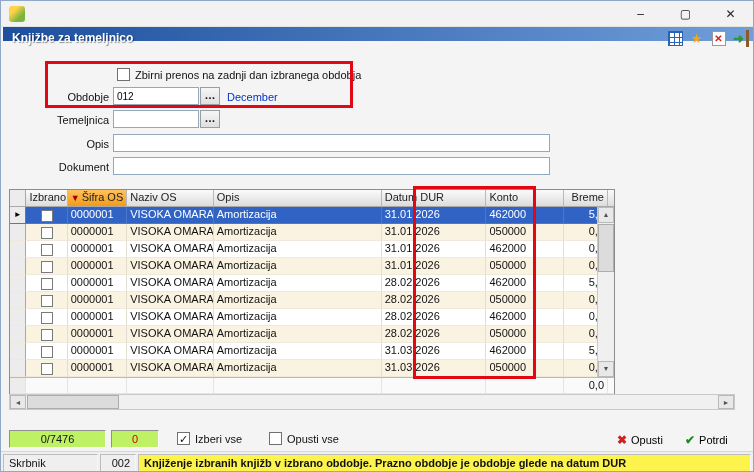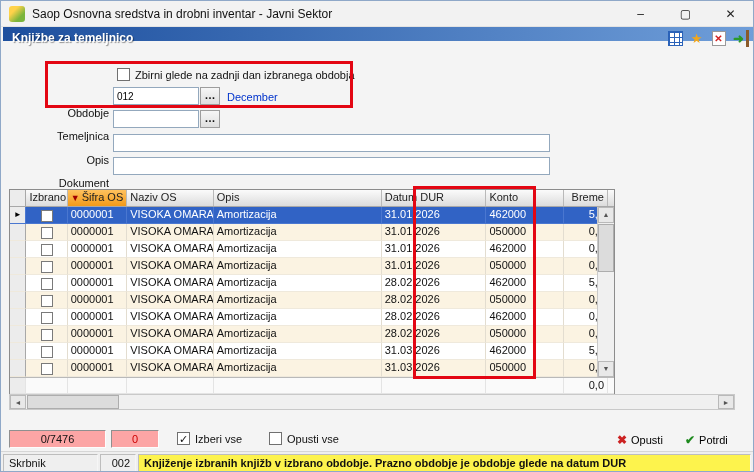--- a/index.html
+++ b/index.html
@@ -25,21 +25,21 @@
   .hdricons { position:absolute; right:6px; top:3px; display:flex; gap:5px; align-items:center; }
   .hicon { width:17px; height:17px; display:flex; align-items:center; justify-content:center; font-size:13px; }
   .grid-ic { width:15px; height:15px; background:#fff;
     background-image:linear-gradient(#2a62b8 1px, transparent 1px),linear-gradient(90deg,#2a62b8 1px, transparent 1px);
     background-size:5px 5px; border:1px solid #2a62b8; }
   .star-ic { color:#f2a71b; }
   .docx-ic { width:14px; height:15px; background:#fff; border:1px solid #9a9a9a; color:#d22020;
     font-size:10px; font-weight:bold; display:flex; align-items:center; justify-content:center; }
   .exit-ic { color:#2a9a2a; font-weight:bold; border-right:3px solid #8a5a2a; padding-right:1px; }
   
-  .flabel { position:absolute; left:0; width:108px; text-align:right; white-space:nowrap;margin-top:16px; }
+  .flabel { position:absolute; left:0; width:108px; text-align:right; white-space:nowrap; }
   .tinput { position:absolute; height:18px; border:1px solid #93a8bd; background:#fff;
     font-family:"Liberation Sans",sans-serif; font-size:10px; padding:0 3px; }
   .dots { position:absolute; width:20px; height:18px; background:linear-gradient(#f6f6f6,#dfdfdf);
     border:1px solid #9d9d9d; text-align:center; line-height:14px; font-weight:bold; cursor:default; }
   .cbx { position:absolute; width:13px; height:13px; border:1px solid #707070; background:#fff;
     text-align:center; line-height:12px; font-size:11px; }
   .monthtxt { position:absolute; color:var(--link_blue,#0033cc); }
   .redbox { position:absolute; border:3px solid var(--annotation_red,#e30613); pointer-events:none; z-index:50; }
   
   .grid { position:absolute; left:8px; top:188px; width:606px; border:1px solid #8c8c8c; background:#fff; }
@@ -68,21 +68,21 @@
   .sbtn { height:16px; width:100%; background:#e8e8e8; border:1px solid #b9b9b9; font-size:7px;
     color:#555; text-align:center; line-height:14px; }
   .vthumb { position:absolute; top:17px; left:0; width:100%; height:48px; background:#dcdcdc; border:1px solid #adadad; }
   .vdown { position:absolute; bottom:0; left:0; }
   .hscroll { position:absolute; left:8px; top:393px; width:726px; height:16px; background:#f0f0f0; border:1px solid #c9c9c9; }
   .hbtn { position:absolute; top:0; width:16px; height:14px; background:#e8e8e8; border:1px solid #b9b9b9;
     font-size:7px; color:#555; text-align:center; line-height:13px; }
   .hleft { left:0; } .hright { right:0; }
   .hthumb { position:absolute; left:17px; top:0; width:92px; height:14px; background:#dcdcdc; border:1px solid #adadad; }
   
-  .sunken { position:absolute; height:18px; background:#fca5a5; text-align:center; line-height:16px;
+  .sunken { position:absolute; height:18px; background:#bef264; text-align:center; line-height:16px;
     border:1px solid; border-color:#8f8f8f #fdfdfd #fdfdfd #8f8f8f; }
   .redtxt { color:var(--counter_red,#cc0000); }
   .flatbtn { position:absolute; top:429px; height:19px; display:flex; align-items:center; gap:4px;
     background:transparent; border:none; font-family:"Liberation Sans",sans-serif; font-size:11px; cursor:default; }
   .xred { color:#cc2222; font-weight:bold; font-size:12px; }
   .vgreen { color:#1e8a1e; font-weight:bold; font-size:12px; }
   
   .statusbar { position:absolute; left:0; top:450px; width:100%; height:22px; background:#efefef; border-top:1px solid #d6d6d6; }
   .seg { position:absolute; top:2px; height:18px; line-height:16px; border:1px solid;
     border-color:#bdbdbd #f6f6f6 #f6f6f6 #bdbdbd; padding:0 5px; white-space:nowrap; overflow:hidden; }
@@ -90,42 +90,41 @@
   .seg2 { left:99px; width:36px;text-align:right; }
   .seg3 { left:137px; right:2px; background:var(--status_yellow,#fdf34d); font-weight:bold; }
 </style>
 </head>
 <body>
 
 <div class="window">
 
   <div class="titlebar">
     <div class="appicon"></div>
-    <div class="wtitle">Saop Osnovna sredstva in drobni inventar - Javni Sektor</div>
     <div class="winbtns">
       <div class="winbtn">–</div>
       <div class="winbtn">▢</div>
       <div class="winbtn">✕</div>
     </div>
   </div>
 
   <div class="bluehdr">
     <div class="dtitle">Knjižbe za temeljnico</div>
     <div class="hdricons">
       <div class="hicon grid-ic"></div>
       <div class="hicon star-ic">★</div>
       <div class="hicon">
           <span class="docx-ic">✕</span>
         </div>
       <div class="hicon exit-ic">➜</div>
     </div>
   </div>
 
   <span class="cbx" style="left:116px; top:67px;"></span>
-  <div style="position:absolute; left:134px; top:68px;">Zbirni glede na zadnji dan izbranega obdobja</div>
+  <div style="position:absolute; left:134px; top:68px;">Zbirni prenos na zadnji dan izbranega obdobja</div>
 
   <div class="flabel" style="top:90px;">Obdobje</div>
   <input class="tinput" style="left: 112px; top: 86px; width: 86px;" value="012">
   <div class="dots" style="left:199px; top:86px;">…</div>
   <div class="monthtxt" style="left:226px; top:90px;">December</div>
 
   <div class="flabel" style="top:113px;">Temeljnica</div>
   <input class="tinput" style="left: 112px; top: 109px; width: 86px;" value="">
   <div class="dots" style="left:199px; top:109px;">…</div>
 

